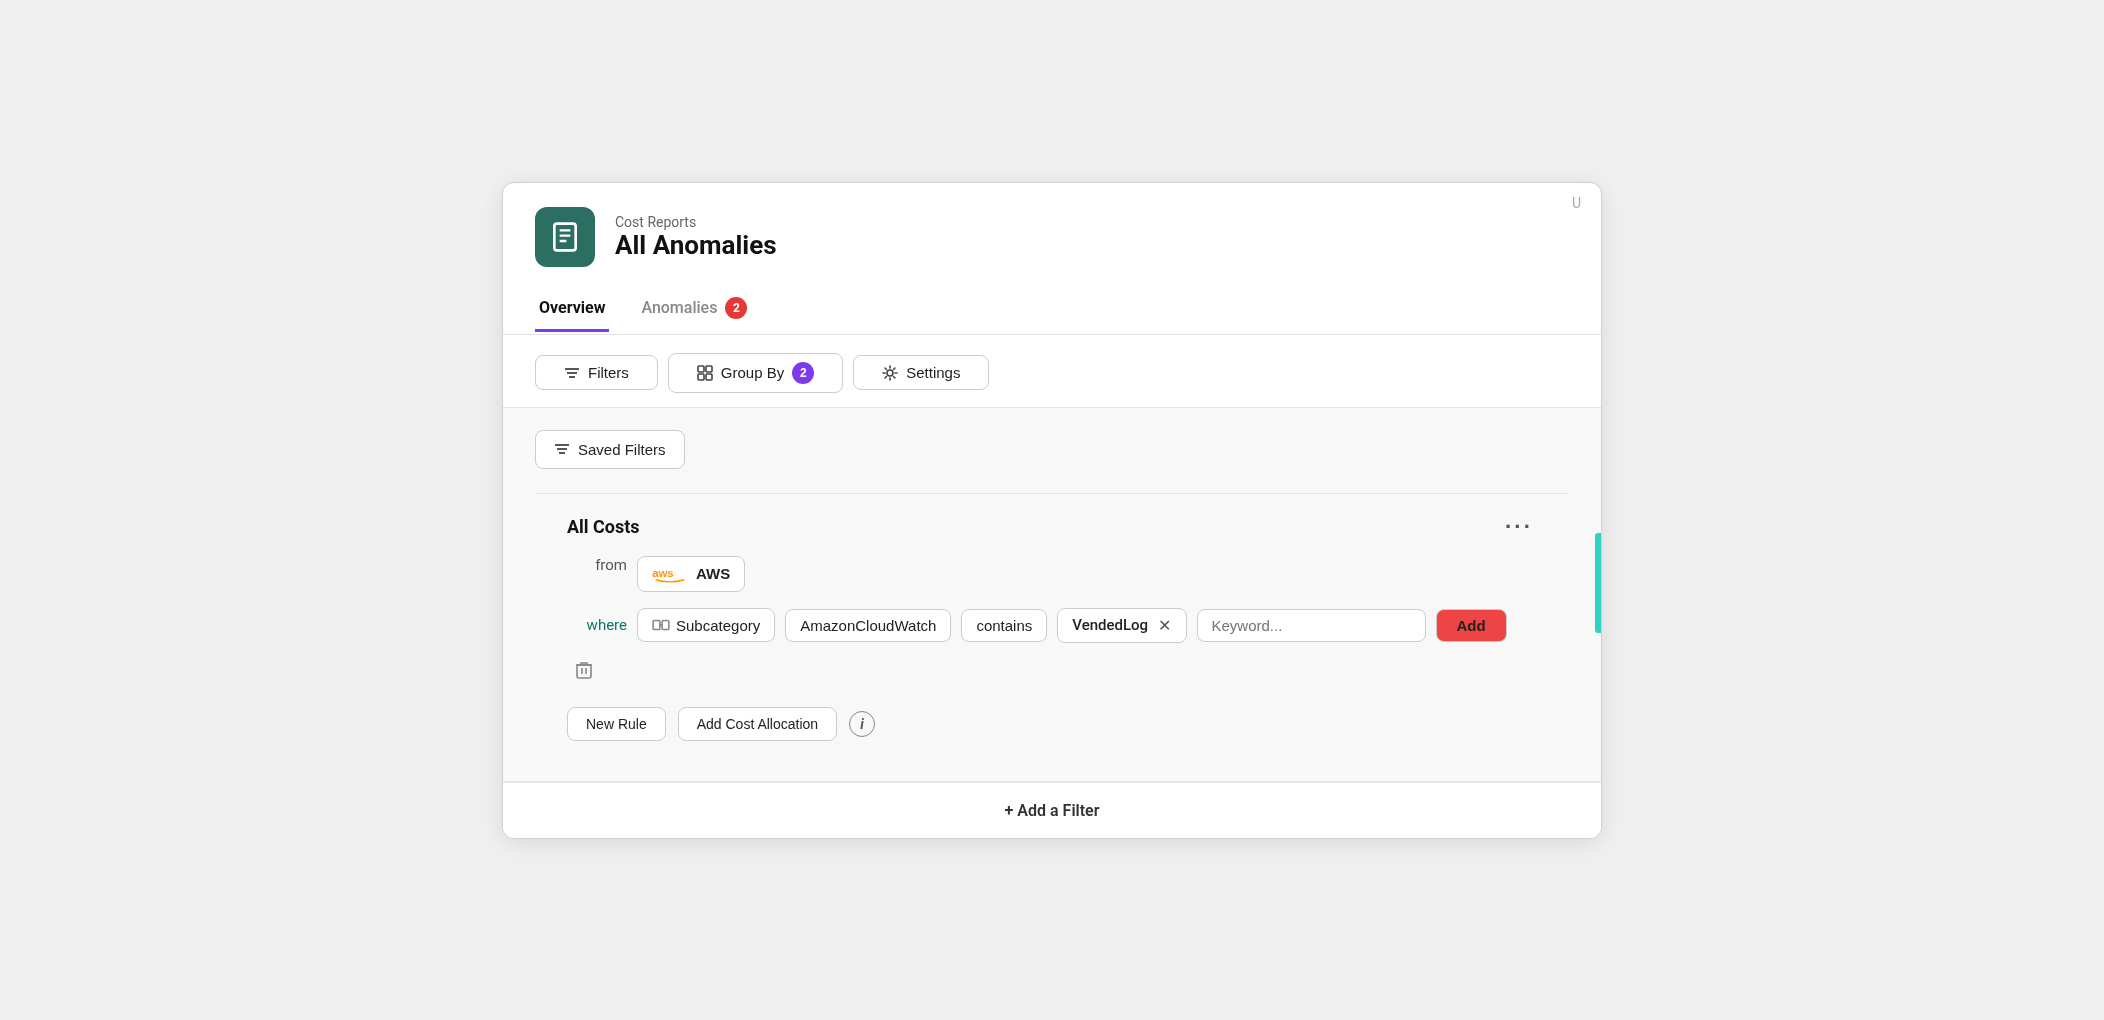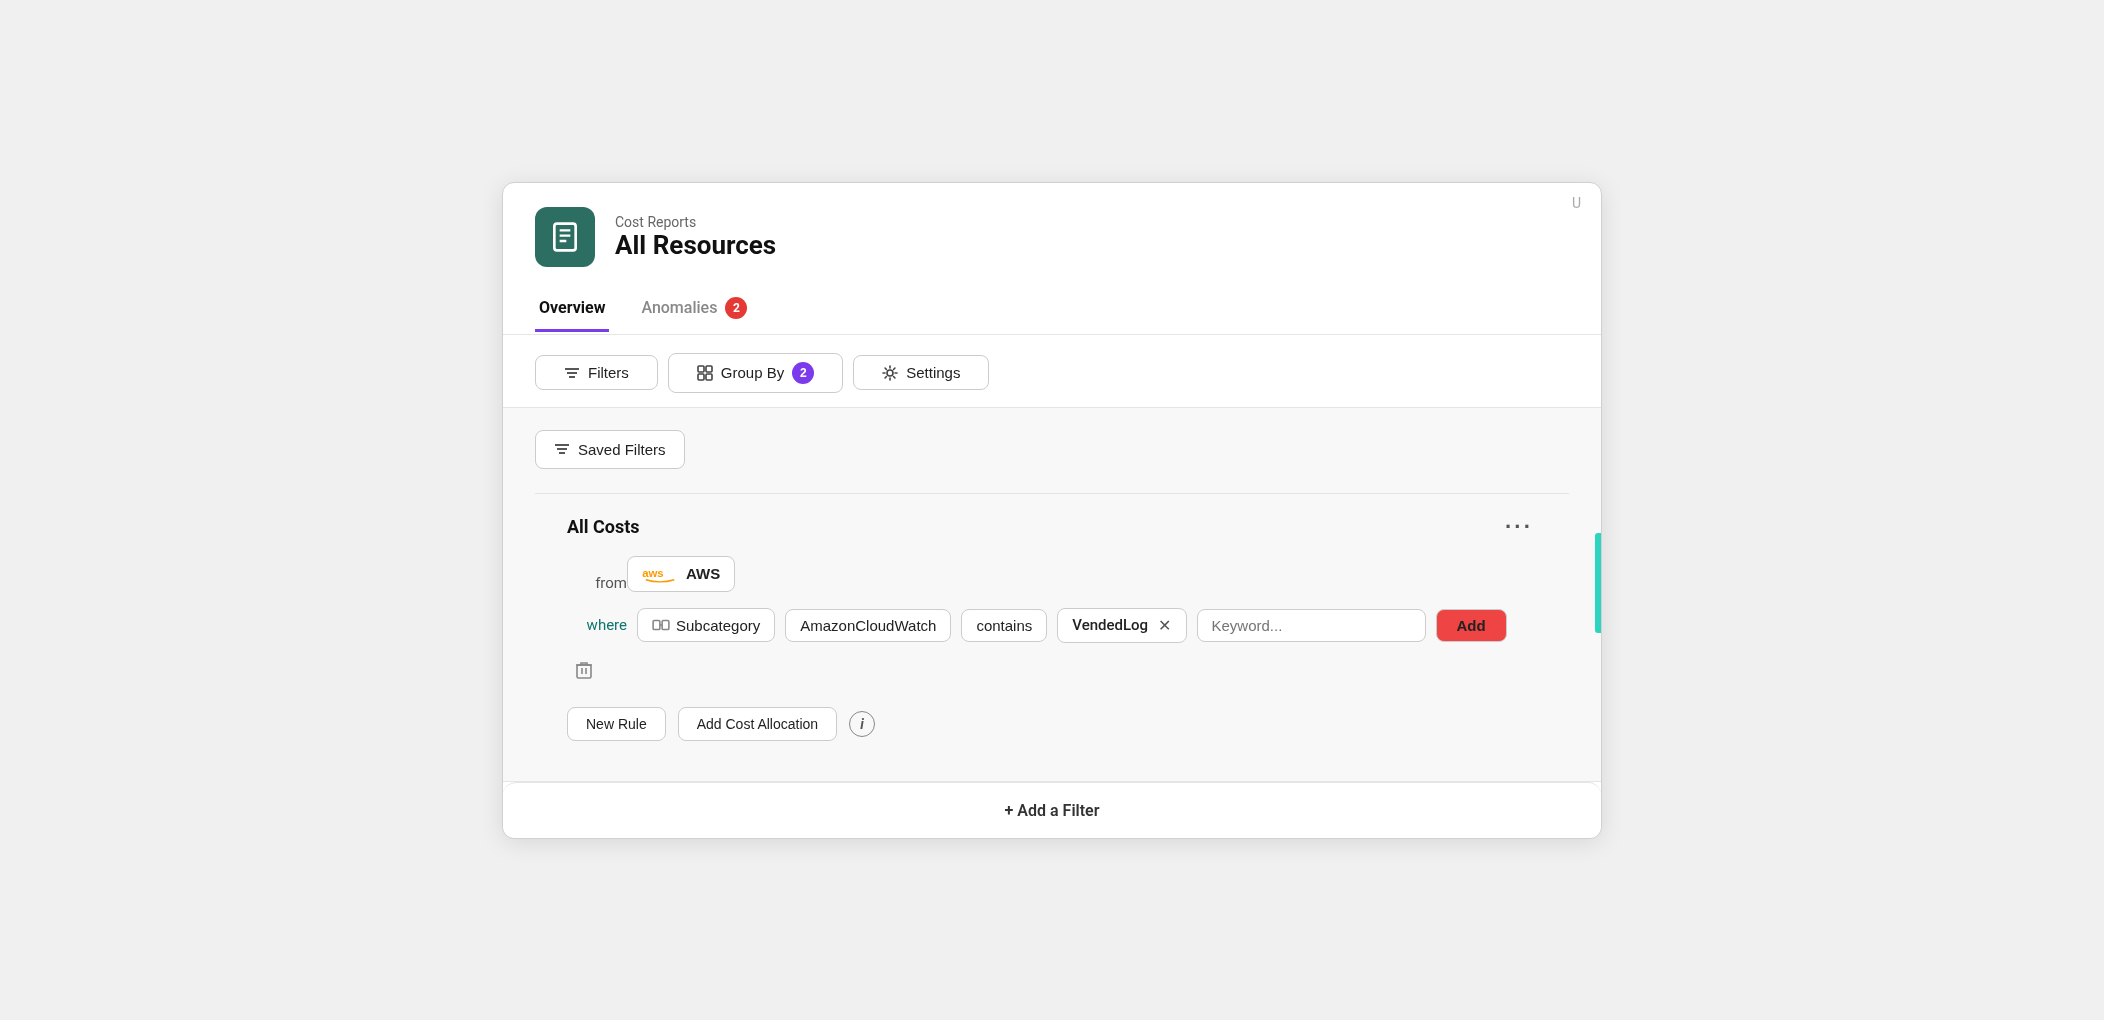--- a/index.html
+++ b/index.html
@@ -178,22 +178,22 @@
       color: #555;
       cursor: pointer;
       letter-spacing: 2px;
       background: none;
       border: none;
       font-weight: 700;
       padding: 0 4px;
     }
     .from-row {
       display: flex;
-      align-items: flex-end;
-      gap: 0;
+      align-items: flex-start;
+      gap: 10px;
       margin-bottom: 16px;
     }
     .from-label {
       font-size: 15px;
       color: #555;
       min-width: 60px;
       text-align: right;
     }
     .aws-badge {
       display: inline-flex;
@@ -310,21 +310,20 @@
       font-weight: 700;
       cursor: pointer;
     }
     .add-filter-bar {
       border-top: 1.5px solid #e5e5e5;
       padding: 18px 32px;
       display: flex;
       justify-content: center;
       background: #fff;
       cursor: pointer;
-      border-radius: 13px;
     }
     .add-filter-label {
       font-size: 16px;
       font-weight: 600;
       color: #333;
       display: flex;
       align-items: center;
       gap: 8px;
     }
     
@@ -355,21 +354,21 @@
     <div class="app-icon">
       <svg viewBox="0 0 24 24">
         <rect x="4" y="2" width="16" height="20" rx="2" fill="none" stroke="white" stroke-width="2"></rect>
         <line x1="8" y1="7" x2="16" y2="7" stroke="white" stroke-width="1.8"></line>
         <line x1="8" y1="11" x2="16" y2="11" stroke="white" stroke-width="1.8"></line>
         <line x1="8" y1="15" x2="13" y2="15" stroke="white" stroke-width="1.8"></line>
       </svg>
     </div>
     <div class="header-text">
       <span class="breadcrumb">Cost Reports</span>
-      <span class="page-title">All Resources</span>
+      <span class="page-title">All Anomalies</span>
     </div>
   </div>
 
   <div class="tabs">
     <div class="tab active">
       <span>Overview</span>
     </div>
     <div class="tab">
       <span>Anomalies</span>
       <span class="badge">2</span>

